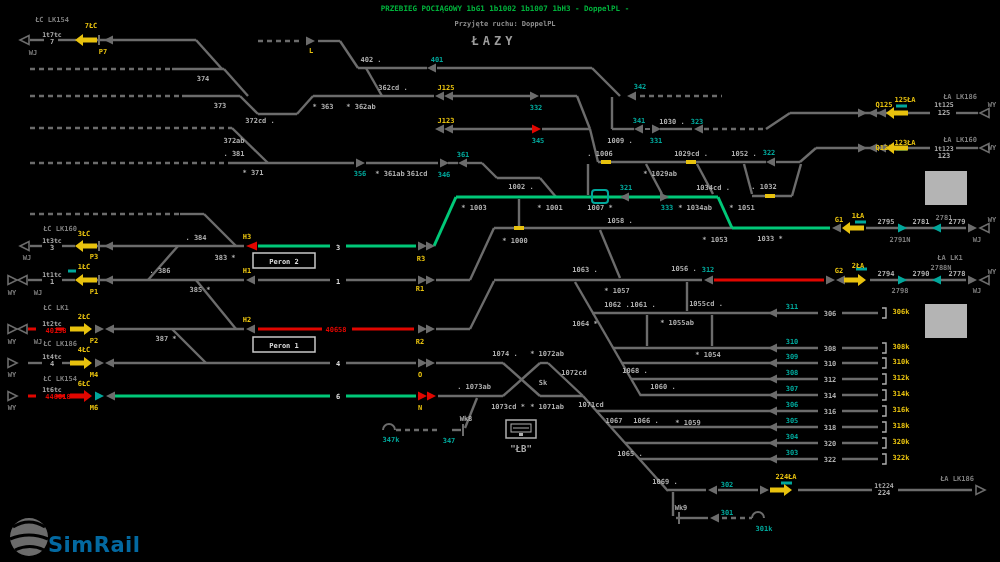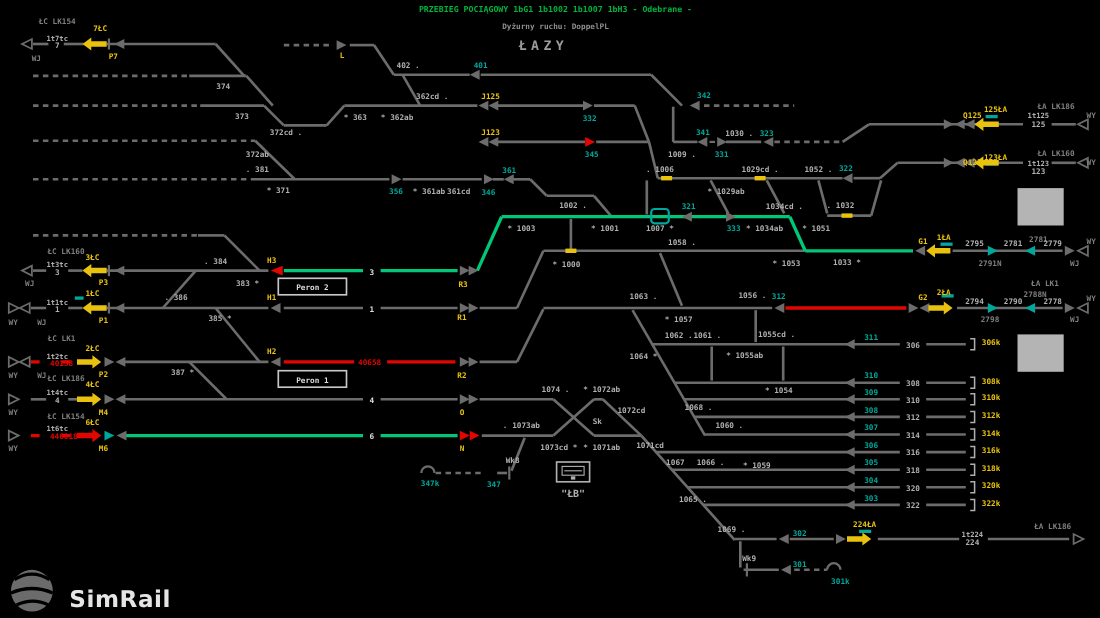--- a/index.html
+++ b/index.html
@@ -3,30 +3,30 @@
 <meta charset="utf-8">
 <style>
   html,body{margin:0;padding:0;background:#000;}
   #stage{position:relative;width:1000px;height:562px;background:#000;overflow:hidden;
          font-family:"DejaVu Sans Mono",monospace;}
   .hdr{position:absolute;text-align:center;font-weight:700;white-space:pre;}
   #hdr-title{left:255px;top:4px;width:500px;font-size:7.5px;color:#00B33C;}
   #hdr-przyjete{left:255px;top:14px;width:500px;font-size:7.5px;color:#00B33C;z-index:3;}
   #hdr-dyzurny{left:255px;top:20px;width:500px;font-size:7px;color:#8F8F8F;z-index:2;}
   #hdr-station{left:394px;top:34px;width:200px;font-size:12px;letter-spacing:4px;color:#9C9C9C;}
-  #logo-text{position:absolute;left:63px;top:533px;font-size:21px;font-weight:700;
-             color:#e5e5e5;font-family:"DejaVu Sans",sans-serif;letter-spacing:0.5px;}
+  #logo-text{position:absolute;left:48px;top:533px;font-size:21px;font-weight:700;
+             color:#0369a1;font-family:"DejaVu Sans",sans-serif;letter-spacing:0.5px;}
   svg text{font-family:"DejaVu Sans Mono",monospace;font-weight:700;}
 </style>
 </head>
 <body>
 
 <div id="stage">
-  <div id="hdr-title" class="hdr">PRZEBIEG POCIĄGOWY 1bG1 1b1002 1b1007 1bH3 - Odebrane -</div>
-  <div id="hdr-dyzurny" class="hdr">Dyżurny ruchu: DoppelPL</div>
+  <div id="hdr-title" class="hdr">PRZEBIEG POCIĄGOWY 1bG1 1b1002 1b1007 1bH3 - DoppelPL -</div>
+  <div id="hdr-dyzurny" class="hdr">Przyjęte ruchu: DoppelPL</div>
   <div id="hdr-station" class="hdr">ŁAZY</div>
   <svg id="diagram" width="1000" height="562" viewBox="0 0 1000 562">
       <line x1="30" y1="40" x2="44" y2="40" stroke="#6C6C6C" stroke-width="2.4"></line>
       <line x1="58" y1="40" x2="76" y2="40" stroke="#6C6C6C" stroke-width="2.4"></line>
       <line x1="97" y1="40" x2="196" y2="40" stroke="#6C6C6C" stroke-width="2.4"></line>
       <line x1="196" y1="40" x2="222" y2="69" stroke="#6C6C6C" stroke-width="2.4"></line>
       <line x1="172" y1="69" x2="224" y2="69" stroke="#6C6C6C" stroke-width="2.4"></line>
       <line x1="224" y1="69" x2="248" y2="96" stroke="#6C6C6C" stroke-width="2.4"></line>
       <line x1="182" y1="96" x2="240" y2="96" stroke="#6C6C6C" stroke-width="2.4"></line>
       <line x1="240" y1="96" x2="258" y2="114" stroke="#6C6C6C" stroke-width="2.4"></line>

